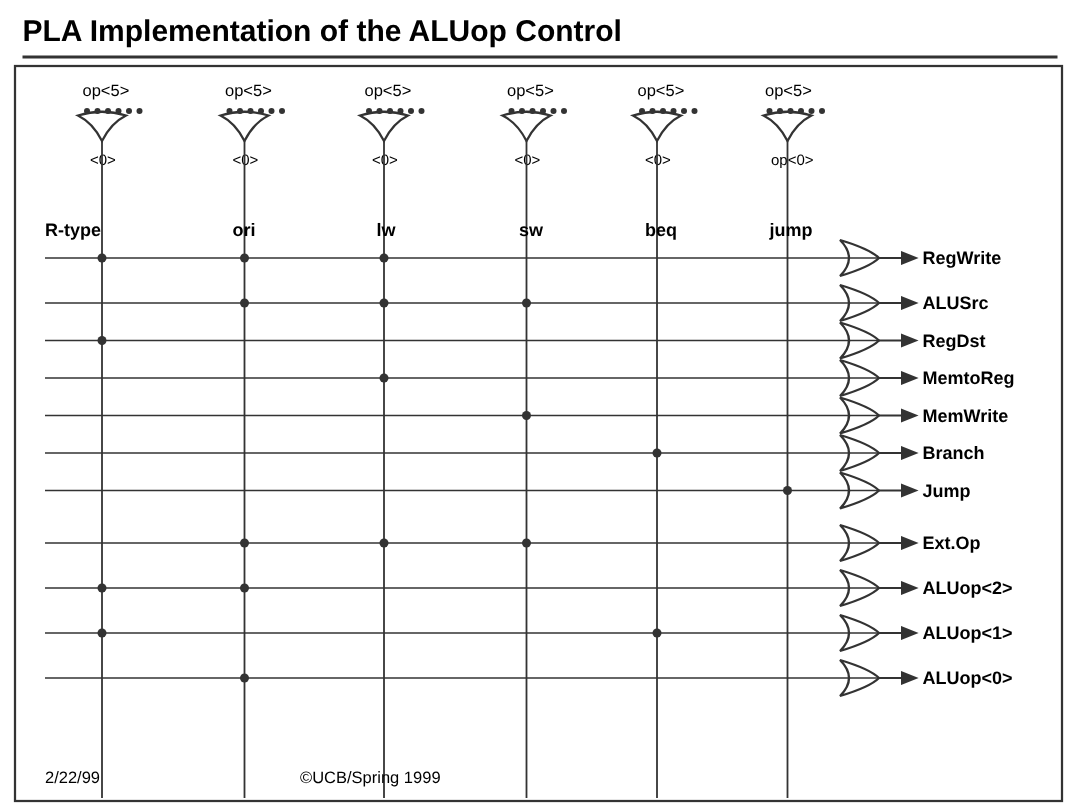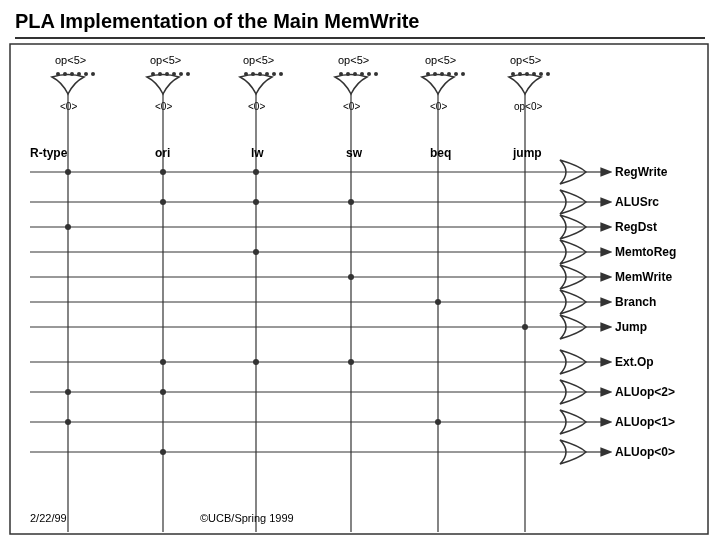--- a/index.html
+++ b/index.html
@@ -30,21 +30,21 @@
       top: 42px;
       left: 0;
       width: 720px;
       height: 498px;
     }
   </style>
 </head>
 <body>
 
 <div class="page">
-  <div class="title">PLA Implementation of the Main MemWrite</div>
+  <div class="title">PLA Implementation of the ALUop Control</div>
 
   <svg class="main-diagram" viewBox="0 0 720 498">
 
     <defs>
       <marker id="arrow" markerWidth="8" markerHeight="8" refX="6" refY="3" orient="auto">
         <path d="M0,0 L0,6 L8,3 z" fill="#333"></path>
       </marker>
       <marker id="arrow-right" markerWidth="10" markerHeight="8" refX="8" refY="4" orient="auto">
         <path d="M0,0 L0,8 L10,4 z" fill="#333"></path>
       </marker>

